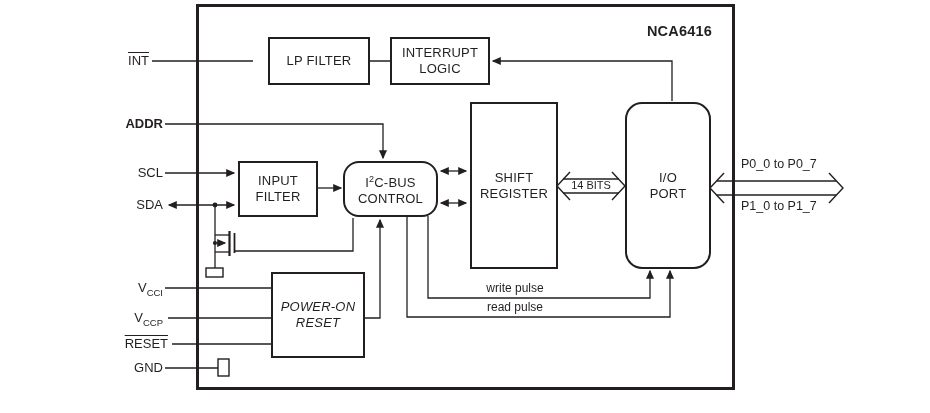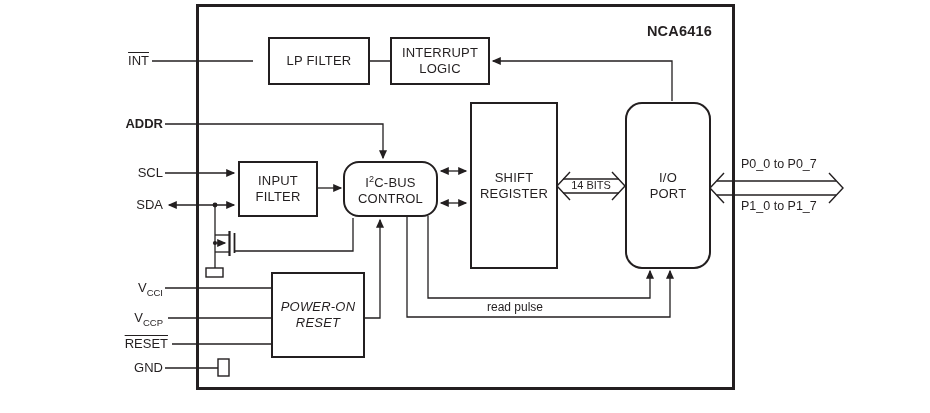--- a/index.html
+++ b/index.html
@@ -123,17 +123,18 @@
   <div class="pin" style="left:100px;top:53px;width:49px;"><span class="ovl">INT</span></div>
   <div class="pin" style="left:100px;top:116px;width:63px;font-weight:bold;"><span>ADDR</span></div>
   <div class="pin" style="left:100px;top:165px;width:63px;"><span>SCL</span></div>
   <div class="pin" style="left:100px;top:197px;width:63px;"><span>SDA</span></div>
   <div class="pin" style="left:100px;top:280px;width:63px;"><span>V</span><sub class="pinsub">CCI</sub></div>
   <div class="pin" style="left:100px;top:310px;width:63px;"><span>V</span><sub class="pinsub">CCP</sub></div>
   <div class="pin" style="left:100px;top:336px;width:68px;"><span class="ovl">RESET</span></div>
   <div class="pin" style="left:100px;top:360px;width:63px;"><span>GND</span></div>
 
   <div class="bus-lbl">14 BITS</div>
+  <div class="pulse-lbl" style="top:281px;">write pulse</div>
   <div class="pulse-lbl" style="top:300px;">read pulse</div>
   <div class="port-lbl" style="top:157px;">P0_0 to P0_7</div>
   <div class="port-lbl" style="top:199px;">P1_0 to P1_7</div>
 
 </div>
 
 </body></html>

